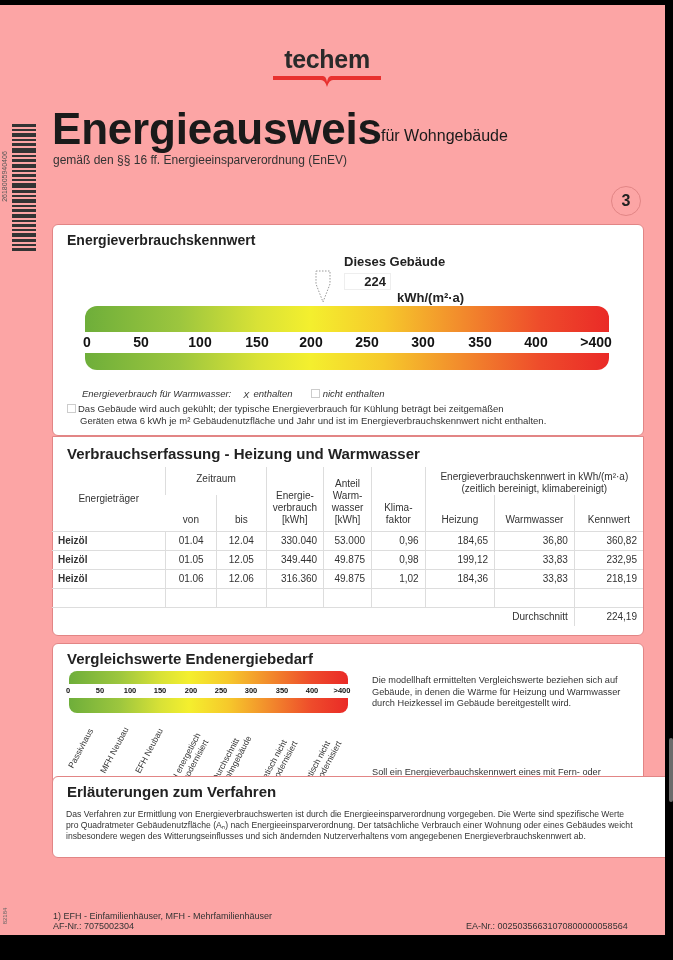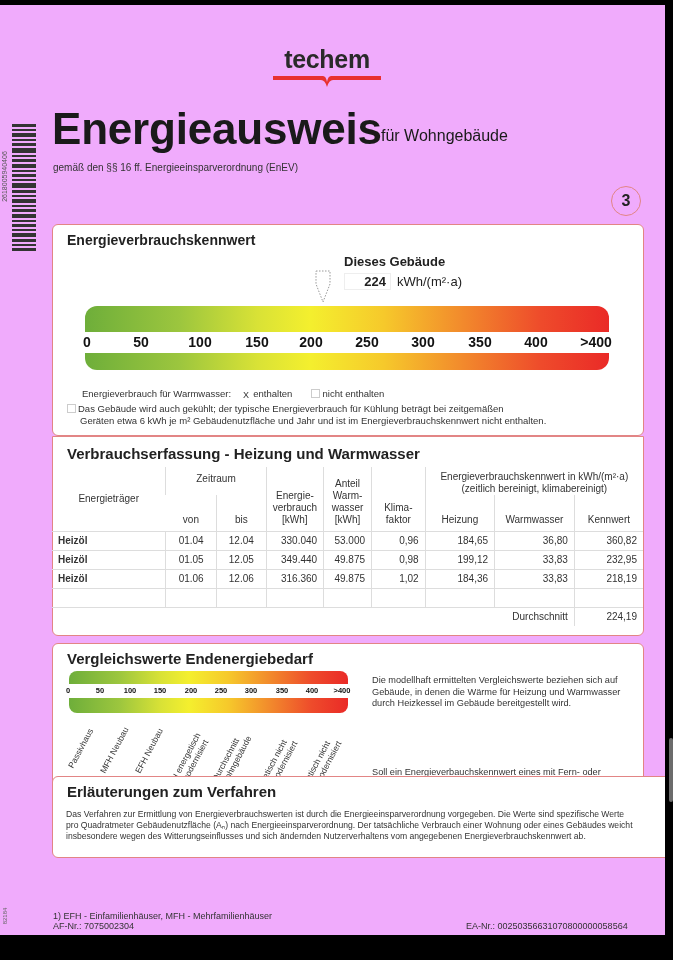--- a/index.html
+++ b/index.html
@@ -1,21 +1,21 @@
 <!DOCTYPE html>
 <html><head>
 <meta charset="utf-8">
 <style>
   * { box-sizing: border-box; margin: 0; padding: 0; }
   html, body { width: 673px; height: 960px; overflow: hidden; background: #000; }
   body { position: relative; font-family: "Liberation Sans", sans-serif; color: #222; }
 
   .page {
     position: absolute; left: 0; top: 5px; width: 665px; height: 930px;
-    background: #f0abfc; overflow: hidden;
+    background: #fca5a5; overflow: hidden;
   }
   .scroll-thumb {
     position: absolute; right: 0; top: 738px; width: 4px; height: 64px;
     background: #6b6b6b; border-radius: 2px;
   }
 
   
   .logo { position: absolute; left: 272px; top: 40px; width: 110px; height: 42px; }
   .logo-text {
     position: absolute; left: 0; top: 0; width: 110px; text-align: center;
@@ -37,21 +37,21 @@
 
   
   .title-main {
     position: absolute; left: 52px; top: 101px; font-size: 44px; font-weight: bold;
     color: #1a1a1a; letter-spacing: -0.2px; line-height: 46px;
   }
   .title-sub {
     position: absolute; left: 381px; top: 122px; font-size: 16px; color: #1a1a1a;
   }
   .title-law {
-    position: absolute; left: 53px; top: 157px; font-size: 10px; color: #333;
+    position: absolute; left: 53px; top: 148px; font-size: 12px; color: #333;
   }
 
   
   .rbox {
     position: absolute; border: 1.5px solid #e28585; border-radius: 6px; background: #fff;
   }
   .rbox-head { background: linear-gradient(#fdf3f3, #fff); }
   .box-title { position: absolute; font-weight: bold; color: #222; }
 
   .circle-num {
@@ -72,21 +72,21 @@
 
   .marker-arrow { position: absolute; left: 313px; top: 265px; }
   .building-label {
     position: absolute; left: 344px; top: 249px; font-size: 13px; font-weight: bold; color: #222;
   }
   .building-value-box {
     position: absolute; left: 344px; top: 268px; width: 47px; height: 17px;
     border: 1px solid #eee; background: #fff;
     font-size: 13px; font-weight: bold; text-align: right; padding-right: 4px; line-height: 16px;
   }
-  .building-unit { position: absolute; left: 397px; top: 269px; font-size: 13px; font-weight: normal; }
+  .building-unit { position: absolute; left: 397px; top: 285px; font-size: 13px; font-weight: bold; }
 
   .small-text { position: absolute; font-size: 9.5px; color: #333; line-height: 12px; }
   .chk {
     display: inline-block; width: 9px; height: 9px; border: 1px solid #ccc;
     vertical-align: -1px; text-align: center; font-size: 9px; line-height: 8px; color: #333;
   }
   .chk.x { border-color: transparent; }
 
   
   .tbl { position: absolute; left: 52px; top: 462px; width: 591px; border-collapse: collapse; font-size: 10px; color: #333; }
@@ -173,21 +173,21 @@
     <div class="scale-label" style="left:180px; top:329px; width:40px; font-size:14px;">100</div>
     <div class="scale-label" style="left:237px; top:329px; width:40px; font-size:14px;">150</div>
     <div class="scale-label" style="left:291px; top:329px; width:40px; font-size:14px;">200</div>
     <div class="scale-label" style="left:347px; top:329px; width:40px; font-size:14px;">250</div>
     <div class="scale-label" style="left:403px; top:329px; width:40px; font-size:14px;">300</div>
     <div class="scale-label" style="left:460px; top:329px; width:40px; font-size:14px;">350</div>
     <div class="scale-label" style="left:516px; top:329px; width:40px; font-size:14px;">400</div>
     <div class="scale-label" style="left:575px; top:329px; width:42px; font-size:14px;">&gt;400</div>
   </div>
 
-  <div class="small-text" style="left:82px; top:383px;">
+  <div class="small-text" style="left:82px; top:383px;font-style:italic;">
     <span>Energieverbrauch für Warmwasser:</span>
     &nbsp;&nbsp;
     <span class="chk x">X</span>
     <span>enthalten</span>
     &nbsp;&nbsp;&nbsp;&nbsp;&nbsp;
     <span class="chk"></span>
     <span>nicht enthalten</span>
   </div>
   <div class="small-text" style="left:67px; top:398px;">
     <span class="chk" style="margin-right:2px;"></span><span>Das Gebäude wird auch gekühlt; der typische Energieverbrauch für Kühlung beträgt bei zeitgemäßen</span><br>

